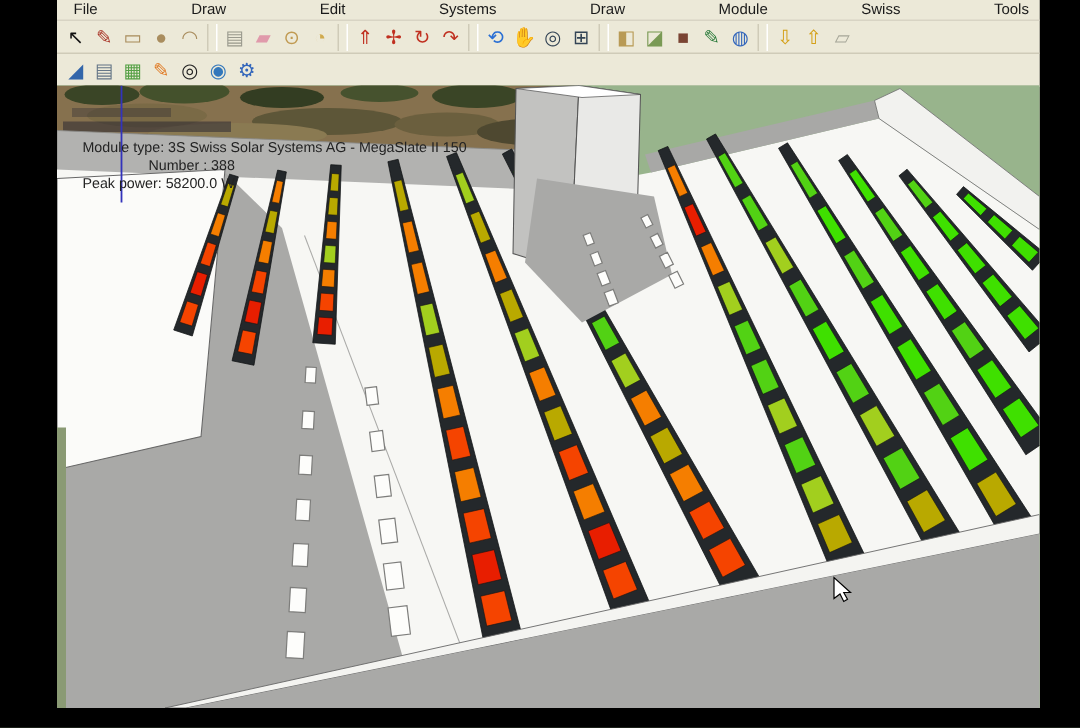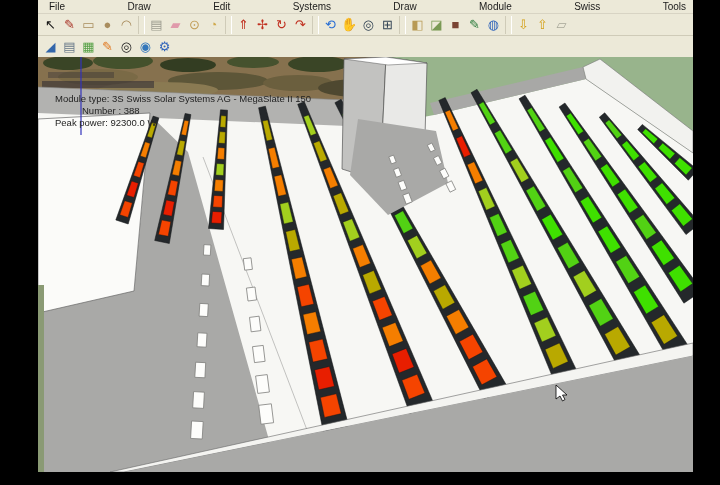--- a/index.html
+++ b/index.html
@@ -11,21 +11,21 @@
   .menu-item{font-size:10px;color:#1a1a1a;padding:0 7px;line-height:13px;cursor:default;}
   .toolbar{position:absolute;left:0;width:655px;height:22px;background:#ece9d8;
            border-bottom:1px solid #cfcbb8;display:flex;align-items:center;padding-left:3px;box-sizing:border-box;}
   #tb1{top:14px;} #tb2{top:36px;}
   .tbtn{width:19px;height:19px;display:flex;align-items:center;justify-content:center;
         font-size:13px;line-height:19px;border:1px solid transparent;box-sizing:border-box;}
   .tbsep{width:5px;height:18px;border-left:1px solid #cfcbb8;border-right:1px solid #fff;margin:0 2px;}
   .viewport{position:absolute;left:0;top:57px;width:655px;height:415px;background:#98b48c;}
   .ov-text{position:absolute;color:#232323;font-size:9.5px;line-height:11px;white-space:nowrap;}
   #ov1{left:17px;top:36px;}
-  #ov2{left:4px;top:48px;padding-left:40px;}
+  #ov2{left:21px;top:48px;padding-left:40px;}
   #ov3{left:17px;top:60px;}
   svg{display:block;}
 </style>
 </head>
 <body>
 
 <div class="stage">
   <div class="app">
 
     <div class="menubar">
@@ -261,16 +261,16 @@
 
         <line x1="43" y1="0" x2="43" y2="78" stroke="#3333bb" stroke-width="1.2"></line>
 
         <g id="cursor-layer">
             <polygon points="0,0 0,14 4,11 6.5,16 9,14.5 6.5,10 11,10" transform="translate(518,328)" fill="#ffffff" stroke="#000" stroke-width="0.8"></polygon>
           </g>
       </svg>
 
       <div class="ov-text" id="ov1">Module type: 3S Swiss Solar Systems AG - MegaSlate II 150</div>
       <div class="ov-text" id="ov2">Number : 388</div>
-      <div class="ov-text" id="ov3">Peak power: 92300.0 W</div>
+      <div class="ov-text" id="ov3">Peak power: 58200.0 W</div>
     </div>
   </div>
 </div>
 
 </body></html>

